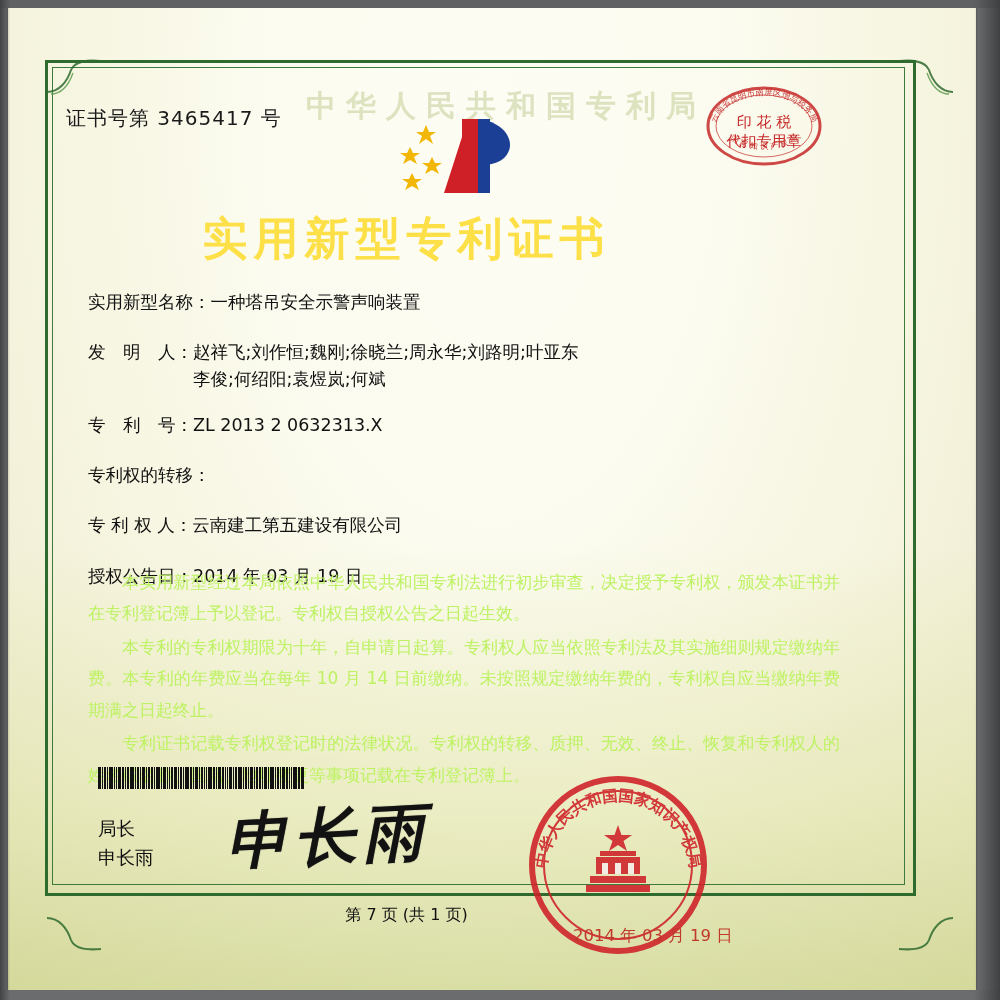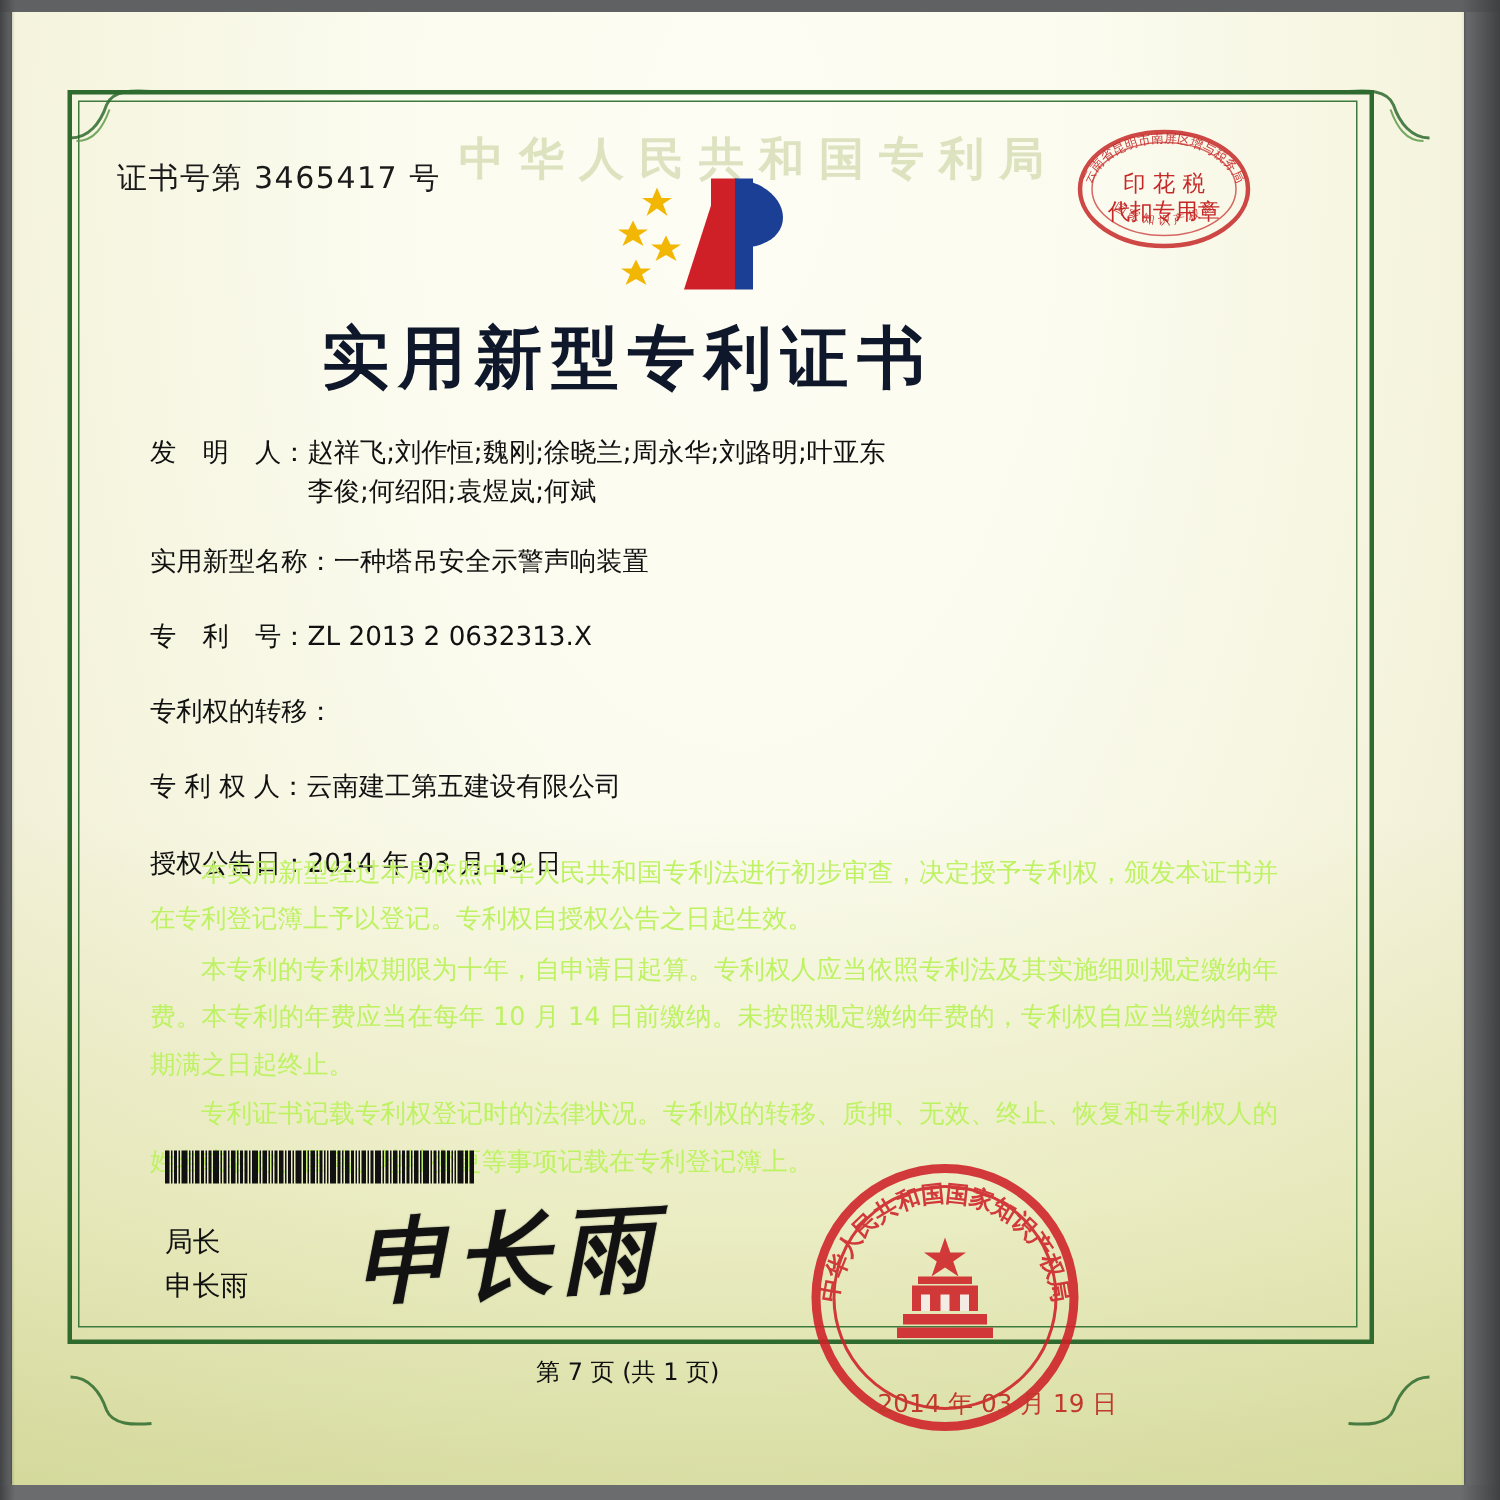--- a/index.html
+++ b/index.html
@@ -49,34 +49,34 @@
   .c4{right:45px;bottom:48px;transform:scale(-1,-1);}
 
   
   .watermark{
     position:absolute;left:12px;right:0;top:86px;text-align:center;
     font-size:30px;letter-spacing:10px;color:rgba(195,205,150,.55);
     font-family:"DejaVu Sans",sans-serif;font-weight:bold;
   }
 
   
-  .content{position:absolute;left:48px;top:67px;width:741px;height:816px;}
+  .content{position:absolute;left:36px;top:67px;width:741px;height:816px;}
 
   .cert-no{
     position:absolute;left:30px;top:38px;
     font-size:20px;color:#1a1a1a;letter-spacing:1px;
     font-family:"DejaVu Sans",sans-serif;
   }
 
   
   .logo{position:absolute;left:330px;top:40px;width:190px;height:100px;}
 
   .title{
     position:absolute;left:0;right:0;top:142px;text-align:center;
-    font-size:45px;font-weight:bold;letter-spacing:6px;color:#0f172a;
+    font-size:45px;font-weight:bold;letter-spacing:6px;color:#fde047;
     font-family:"DejaVu Sans",sans-serif;
   }
 
   .fields{position:absolute;left:52px;top:222px;width:760px;font-size:17.5px;color:#111;
     font-family:"DejaVu Sans",sans-serif;}
   .row{display:flex;margin-bottom:24px;line-height:1.5;}
   .row .lbl{white-space:pre;flex:0 0 auto;}
   .row .val{flex:1 1 auto;}
   .row.inventors{margin-bottom:20px;}
   .inv2{margin-left:0;}
@@ -176,31 +176,31 @@
           <polygon points="44,40 47,46 54,46 48,50 51,57 44,53 37,57 40,50 34,46 41,46"></polygon>
           <polygon points="66,50 69,56 76,56 70,60 73,67 66,63 59,67 62,60 56,56 63,56"></polygon>
           <polygon points="46,66 49,72 56,72 50,76 53,83 46,79 39,83 42,76 36,72 43,72"></polygon>
         </g>
       </svg>
     </div>
 
     <div class="title">实用新型专利证书</div>
 
     <div class="fields">
+      <div class="row">
+        <span class="lbl">实用新型名称：</span>
+        <span class="val">一种塔吊安全示警声响装置</span>
+      </div>
+
       <div class="row inventors">
         <span class="lbl">发　明　人：</span>
         <span class="val">
           <span>赵祥飞;刘作恒;魏刚;徐晓兰;周永华;刘路明;叶亚东</span><br>
           <span class="inv2">李俊;何绍阳;袁煜岚;何斌</span>
         </span>
-      </div>
-
-      <div class="row">
-        <span class="lbl">实用新型名称：</span>
-        <span class="val">一种塔吊安全示警声响装置</span>
       </div>
 
       <div class="row">
         <span class="lbl">专　利　号：</span>
         <span class="val">ZL 2013 2 0632313.X</span>
       </div>
 
       <div class="row">
         <span class="lbl">专利权的转移：</span>
       </div>

